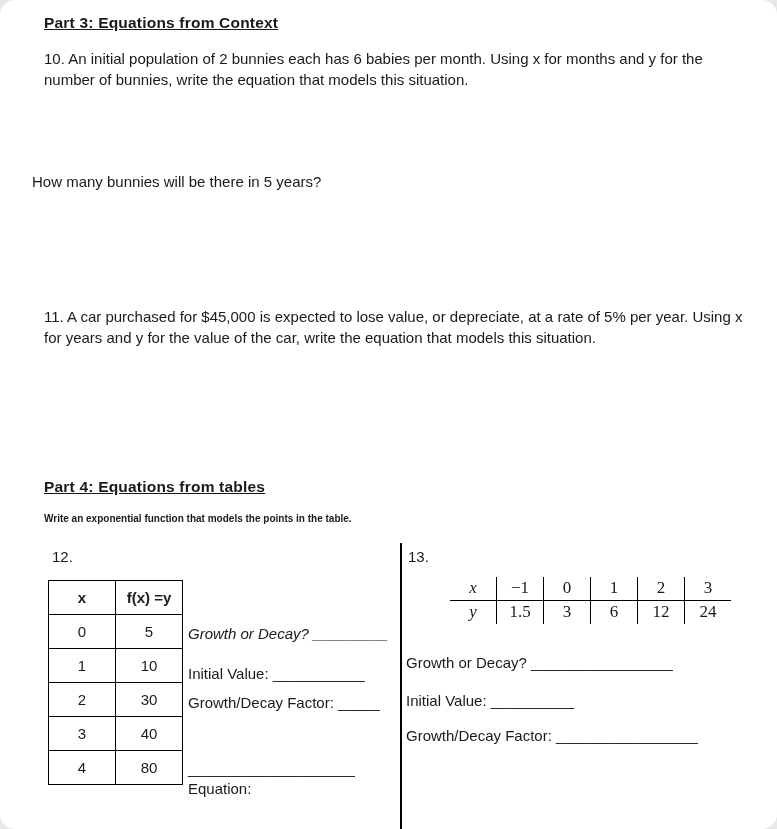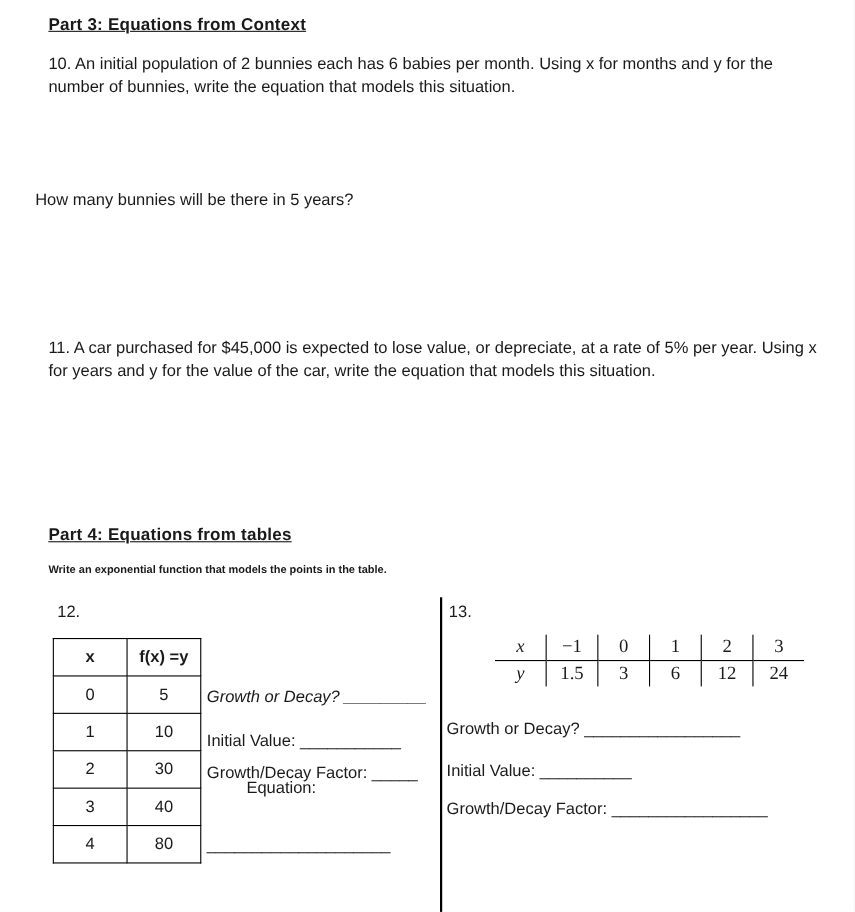--- a/index.html
+++ b/index.html
@@ -4,20 +4,21 @@
 <style>
   html, body { margin: 0; padding: 0; background: #e8e8e8; }
   .page {
     position: relative;
     width: 777px;
     height: 829px;
     background: #ffffff;
     font-family: "Liberation Sans", sans-serif;
     color: #1a1a1a;
     overflow: hidden;
+    border-radius: 15px;
   }
   .abs { position: absolute; }
   .heading {
     font-weight: bold;
     font-size: 15.5px;
     text-decoration: underline;
     letter-spacing: 0.2px;
   }
   .para {
     font-size: 15px;
@@ -117,21 +118,21 @@
     <tr>
       <td>4</td>
       <td>80</td>
     </tr>
   </tbody>
     </table>
 
   <div class="abs prompt" style="left:188px; top:625px;font-style:italic;">Growth or Decay? _________</div>
   <div class="abs prompt" style="left:188px; top:665px;">Initial Value: ___________</div>
   <div class="abs prompt" style="left:188px; top:694px;">Growth/Decay Factor: _____</div>
-  <div class="abs prompt" style="left:188px; top:708px;margin-left:36px;">Equation:</div>
+  <div class="abs prompt" style="left:188px; top:780px;">Equation:</div>
   <div class="abs prompt" style="left:188px; top:760px;">____________________</div>
 
   <div class="abs qnum" style="left:408px; top:548px;">13.</div>
 
   <table class="t13 abs" style="left:450px; top:577px;">
     <tbody>
         <tr class="xrow">
       <td class="lbl">x</td>
       <td>−1</td>
       <td>0</td>

